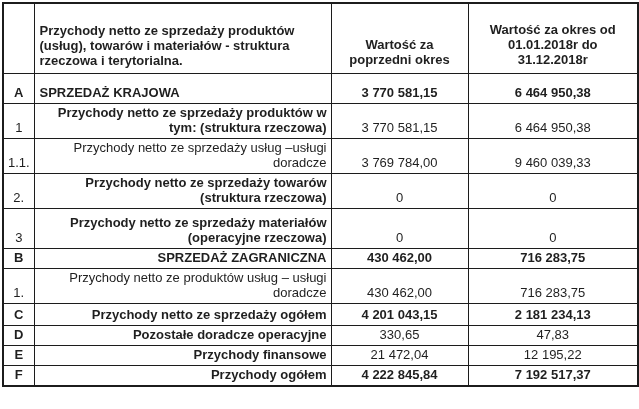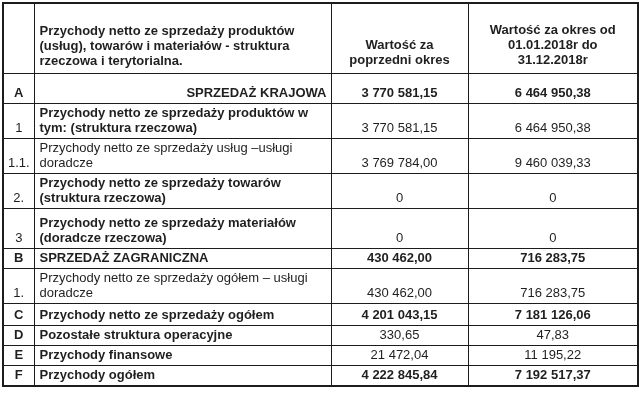--- a/index.html
+++ b/index.html
@@ -32,29 +32,29 @@
     font-size: 13px;
     line-height: 15px;
     color: #1f1f1f;
     vertical-align: bottom;
     padding: 1px 3px 3px 3px;
     overflow: hidden;
     background: #ffffff;
   }
   
   .c-label { text-align: center; padding-left: 1px; padding-right: 1px; }
-  .c-desc  { text-align: left; padding-left: 5px; padding-right: 4px; }
+  .c-desc  { text-align: right; padding-left: 5px; padding-right: 4px; }
   .c-val   { text-align: center; margin-left: 35px; }
   
   thead th { font-weight: bold; }
   thead .c-desc { text-align: left; padding-bottom: 5px; }
   thead .c-val  { text-align: center; padding-bottom: 6px; }
   .bold { font-weight: bold; }
   .reg  { font-weight: normal; }
-  .center-desc { text-align: right; }
+  .center-desc { text-align: left; }
 </style>
 </head>
 <body>
 
 <div class="page">
   <table class="fin-table">
     <colgroup>
       <col style="width:31px">
       <col style="width:297px">
       <col style="width:137px">
@@ -88,53 +88,53 @@
           <td class="c-val reg">9 460 039,33</td>
         </tr>
         <tr style="height: 31px;">
           <td class="c-label reg">2.</td>
           <td class="c-desc bold">Przychody netto ze sprzedaży towarów (struktura rzeczowa)</td>
           <td class="c-val reg">0</td>
           <td class="c-val reg">0</td>
         </tr>
         <tr style="height: 40px;">
           <td class="c-label reg">3</td>
-          <td class="c-desc bold">Przychody netto ze sprzedaży materiałów (doradcze rzeczowa)</td>
+          <td class="c-desc bold">Przychody netto ze sprzedaży materiałów (operacyjne rzeczowa)</td>
           <td class="c-val reg">0</td>
           <td class="c-val reg">0</td>
         </tr>
         <tr style="height: 20px;">
           <td class="c-label bold">B</td>
           <td class="c-desc bold">SPRZEDAŻ ZAGRANICZNA</td>
           <td class="c-val bold">430 462,00</td>
           <td class="c-val bold">716 283,75</td>
         </tr>
         <tr style="height: 32px;">
           <td class="c-label reg">1.</td>
-          <td class="c-desc reg">Przychody netto ze sprzedaży ogółem – usługi doradcze</td>
+          <td class="c-desc reg">Przychody netto ze produktów usług – usługi doradcze</td>
           <td class="c-val reg">430 462,00</td>
           <td class="c-val reg">716 283,75</td>
         </tr>
         <tr style="height: 22px;">
           <td class="c-label bold">C</td>
           <td class="c-desc bold">Przychody netto ze sprzedaży ogółem</td>
           <td class="c-val bold">4 201 043,15</td>
-          <td class="c-val bold">7 181 126,06</td>
+          <td class="c-val bold">2 181 234,13</td>
         </tr>
         <tr style="height: 20px;">
           <td class="c-label bold">D</td>
-          <td class="c-desc bold">Pozostałe struktura operacyjne</td>
+          <td class="c-desc bold">Pozostałe doradcze operacyjne</td>
           <td class="c-val reg">330,65</td>
           <td class="c-val reg">47,83</td>
         </tr>
         <tr style="height: 20px;">
           <td class="c-label bold">E</td>
           <td class="c-desc bold">Przychody finansowe</td>
           <td class="c-val reg">21 472,04</td>
-          <td class="c-val reg">11 195,22</td>
+          <td class="c-val reg">12 195,22</td>
         </tr>
         <tr style="height: 17px;">
           <td class="c-label bold">F</td>
           <td class="c-desc bold">Przychody ogółem</td>
           <td class="c-val bold">4 222 845,84</td>
           <td class="c-val bold">7 192 517,37</td>
         </tr>
       </tbody>
   </table>
 </div>

